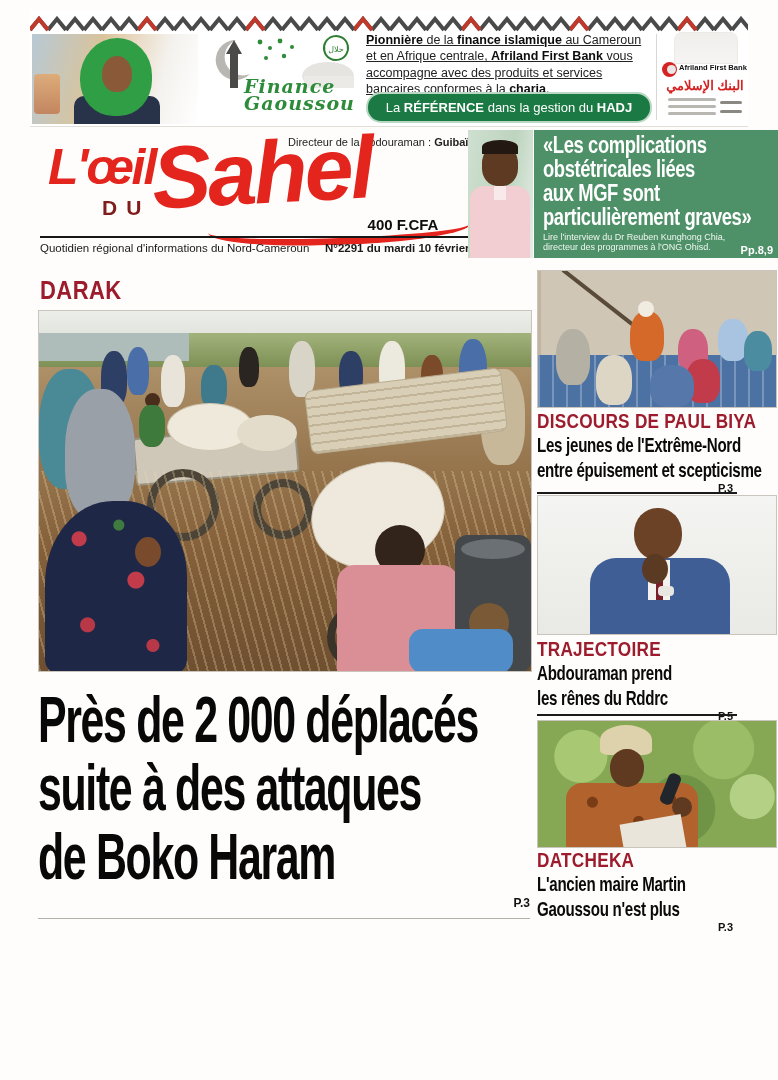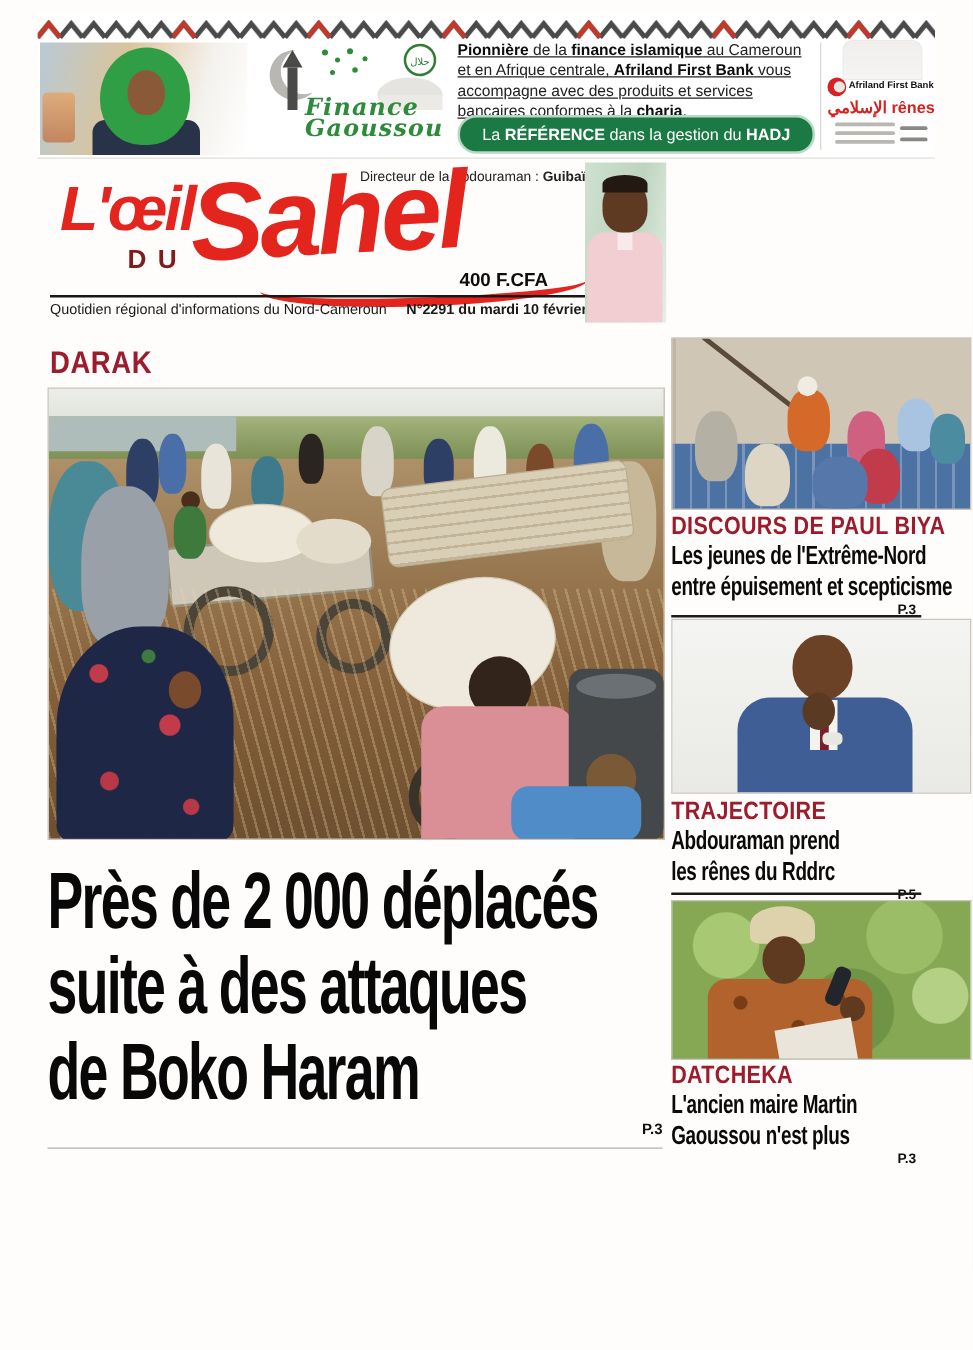--- a/index.html
+++ b/index.html
@@ -234,21 +234,21 @@
     <div id="ad-cta"><span>La </span><b>RÉFÉRENCE</b><span> dans la gestion du </span><b>HADJ</b></div>
 
     <div id="ad-divider"></div>
 
     <div id="ad-bank">
       <div class="bank-building"></div>
       <div class="bank-logo-row">
         <span class="crescent-icon"></span>
         <span class="bank-name">Afriland First Bank</span>
       </div>
-      <div class="bank-arabic">rênes الإسلامي</div>
+      <div class="bank-arabic">البنك الإسلامي</div>
       <div class="bank-contact" style="top:66px;"></div>
       <div class="bank-contact" style="top:73px;"></div>
       <div class="bank-contact" style="top:80px;"></div>
       <div class="bank-contact2" style="top:69px;"></div>
       <div class="bank-contact2" style="top:78px;"></div>
     </div>
   </div>
 
   <div id="director"><span>Directeur de la Abdouraman : </span><b>Guibaï Gatama</b></div>
 
@@ -263,20 +263,29 @@
   <div id="tagline">Quotidien régional d'informations du Nord-Cameroun</div>
   <div id="issue">N°2291 du mardi 10 février 2026</div>
 
   <div id="mast-photo">
     <div class="mp-shirt"></div>
     <div class="mp-collar"></div>
     <div class="mp-head"></div>
     <div class="mp-hair"></div>
   </div>
 
+  <div id="green-box">
+    <div class="gb-head prewrap">«Les complications
+obstétricales liées
+aux MGF sont
+particulièrement graves»</div>
+    <div class="gb-sub prewrap">Lire l'interview du Dr Reuben Kunghong Chia,
+directeur des programmes à l'ONG Ohisd.</div>
+    <div class="gb-pages">Pp.8,9</div>
+  </div>
 
   <div id="lead-kicker" class="kicker">DARAK</div>
 
   <div id="lead-photo">
     <div class="lp-sky"></div>
     <div class="lp-field"></div>
     <div class="lp-water"></div>
     <div class="blob lp3"></div>
     <div class="blob lp4"></div>
     <div class="blob lp5"></div>

